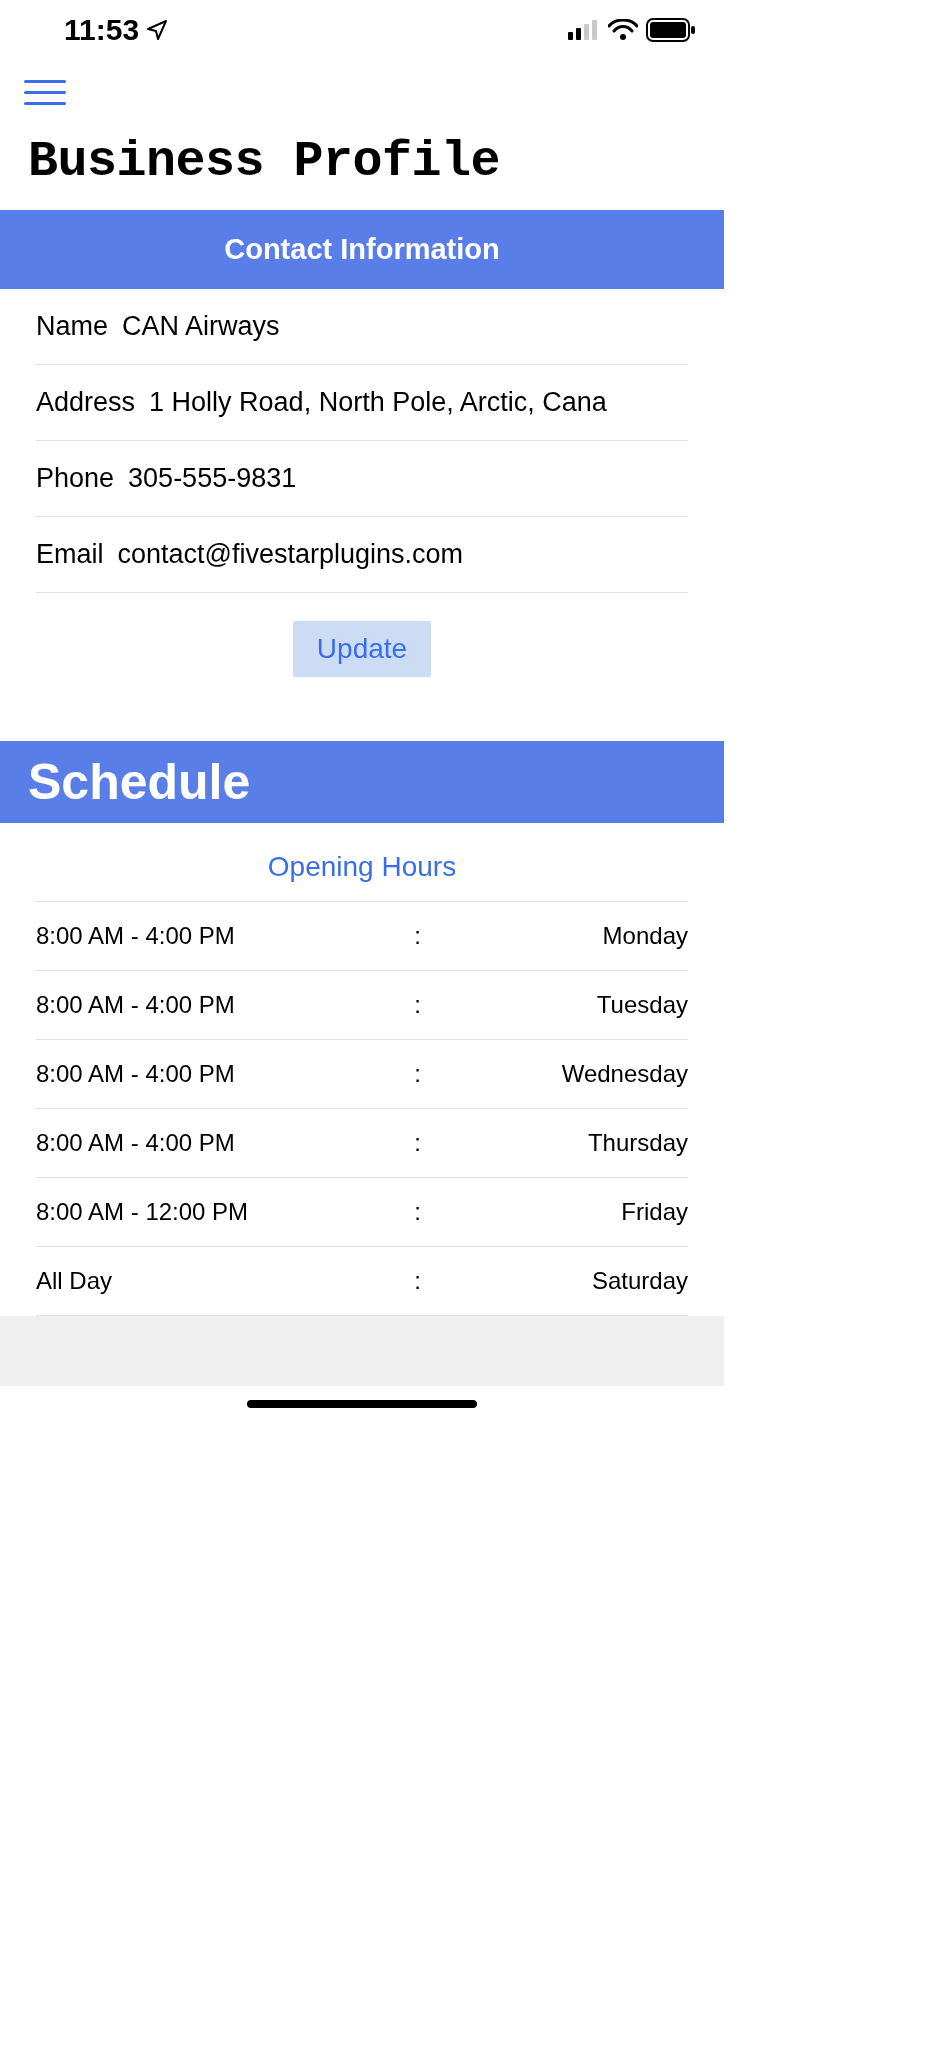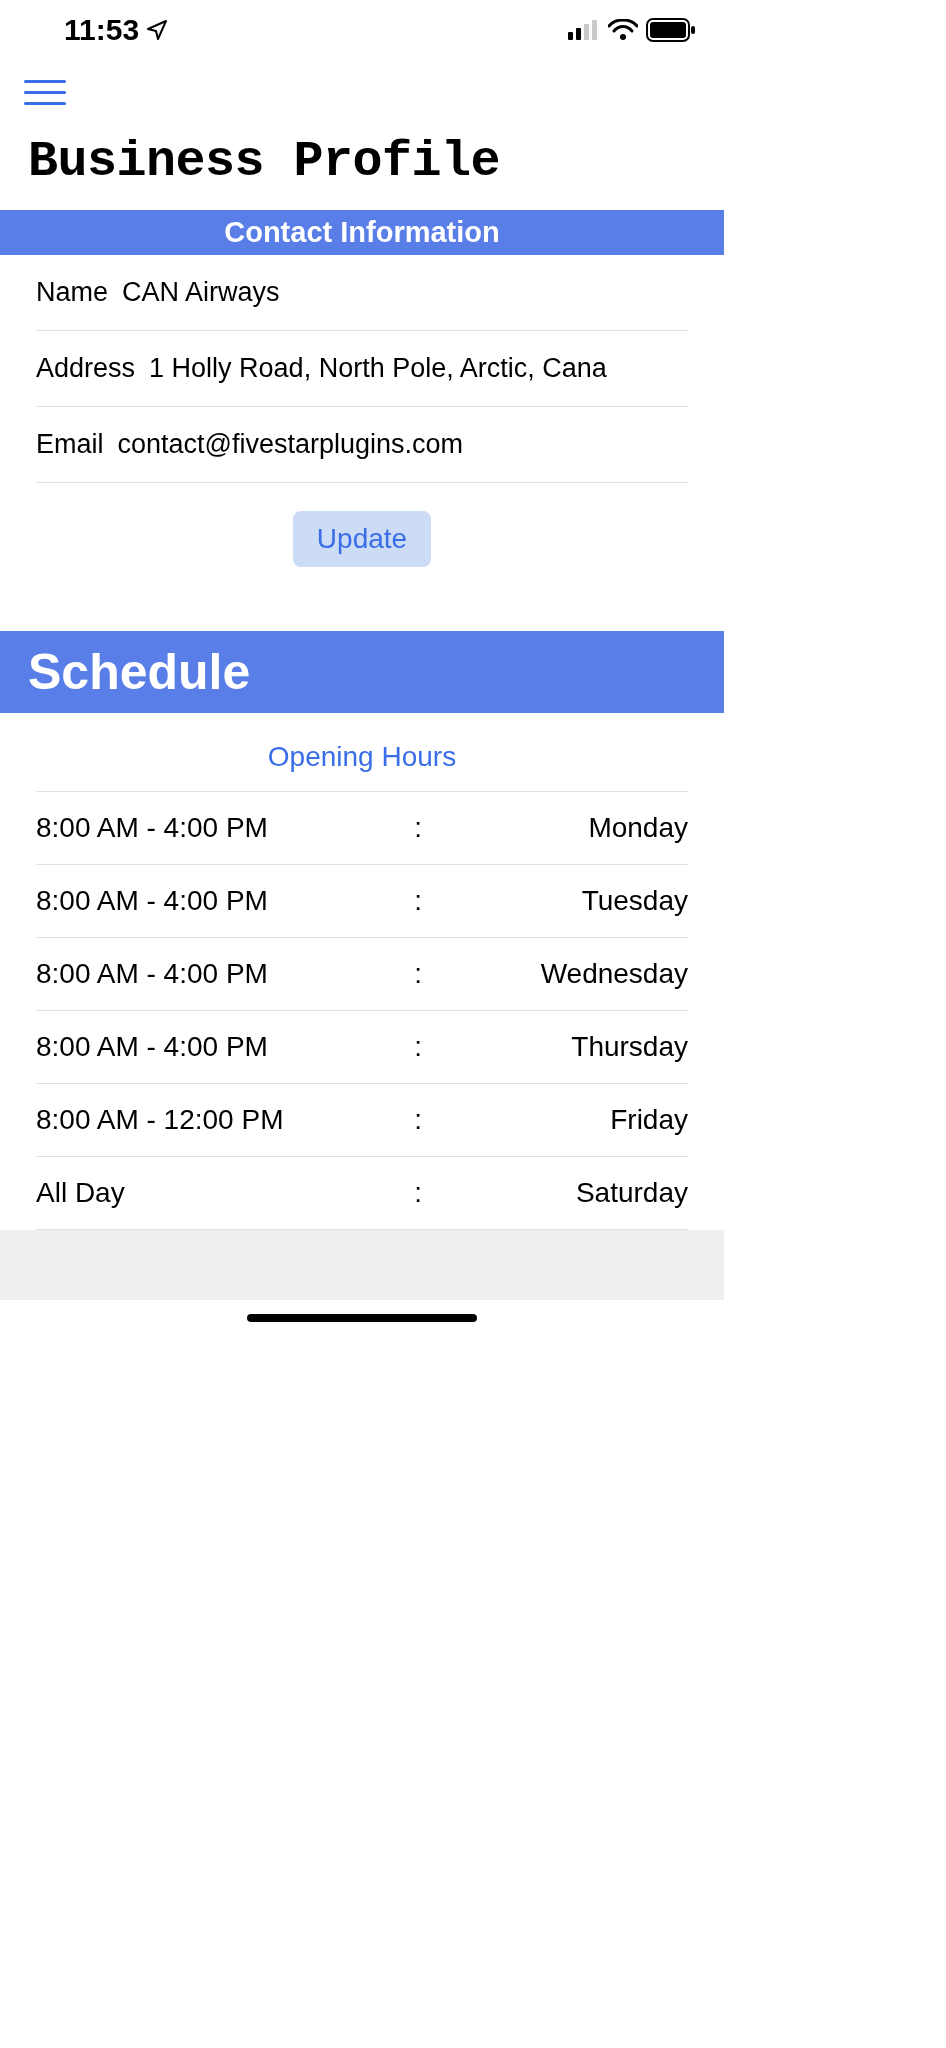--- a/index.html
+++ b/index.html
@@ -62,21 +62,21 @@
     font-family: Liberation Mono, monospace;
   }
 
   
   .section-bar {
     background: #5a7ee8;
     color: #fff;
     text-align: center;
     font-size: 29px;
     font-weight: 700;
-    padding: 6px 0;
+    padding: 23px 0;
   }
 
   
   .info-list {
     padding: 0 36px 0 36px;
   }
   .info-row {
     display: flex;
     align-items: baseline;
     gap: 14px;
@@ -100,21 +100,21 @@
     text-align: center;
     padding: 28px 0 36px 0;
   }
   .update-btn {
     background: #cddcf5;
     color: #3a6ee8;
     border: none;
     font-size: 28px;
     font-weight: 400;
     padding: 12px 24px;
-    border-radius: 8px;
+    border-radius: 2px;
     cursor: pointer;
   }
 
   
   .schedule-bar {
     background: #5a7ee8;
     color: #fff;
     font-size: 50px;
     font-weight: 800;
     padding: 12px 0 12px 28px;
@@ -131,21 +131,21 @@
 
   
   .sched-list {
     padding: 0 36px 0 36px;
   }
   .sched-row {
     display: flex;
     align-items: center;
     padding: 20px 0;
     border-top: 1px solid #e2e2e2;
-    font-size: 28px;
+    font-size: 24px;
   }
   .sched-row:last-child {
     border-bottom: 1px solid #e2e2e2;
   }
   .sched-time { flex: 0 0 58%; }
   .sched-colon { flex: 0 0 6%; text-align: left; }
   .sched-day  { flex: 1; text-align: right; }
 
   
   .bottom-strip {
@@ -222,20 +222,24 @@
 <div class="info-list">
   <div class="info-row">
     <span class="info-label">Name</span>
     <span class="info-value">CAN Airways</span>
   </div>
   <div class="info-row">
     <span class="info-label">Address</span>
     <span class="info-value">1 Holly Road, North Pole, Arctic, Cana</span>
   </div>
   <div class="info-row">
+    <span class="info-label">Phone</span>
+    <span class="info-value">305-555-9831</span>
+  </div>
+  <div class="info-row">
     <span class="info-label">Email</span>
     <span class="info-value">contact@fivestarplugins.com</span>
   </div>
 </div>
 
 <div class="update-wrap">
   <button class="update-btn">Update</button>
 </div>
 
 <div class="schedule-bar">Schedule</div>

